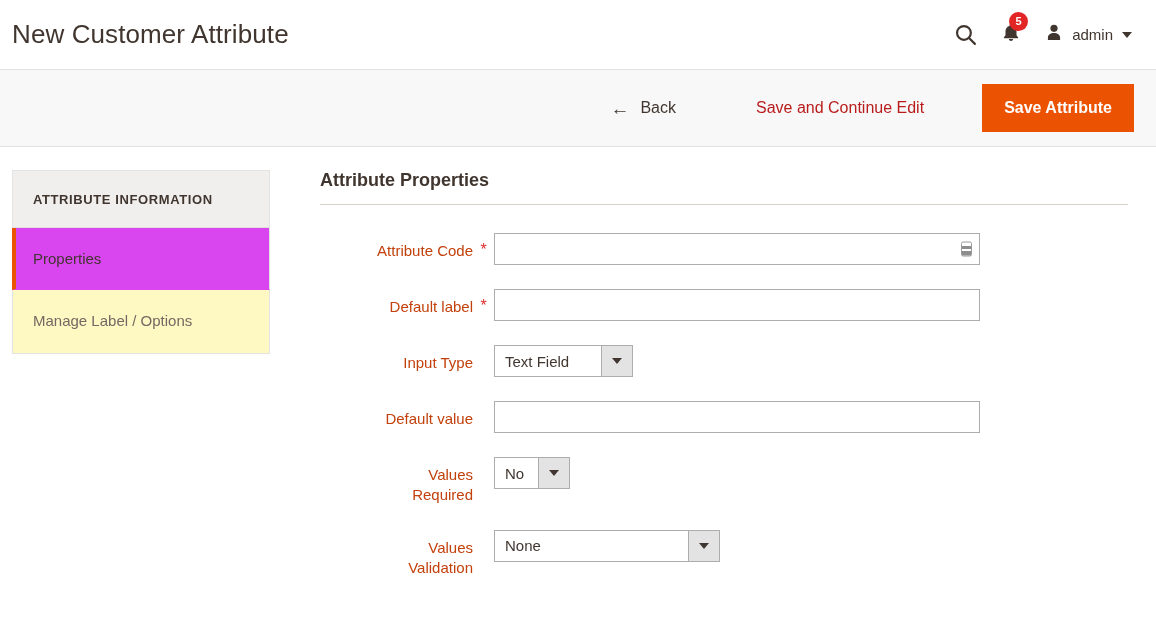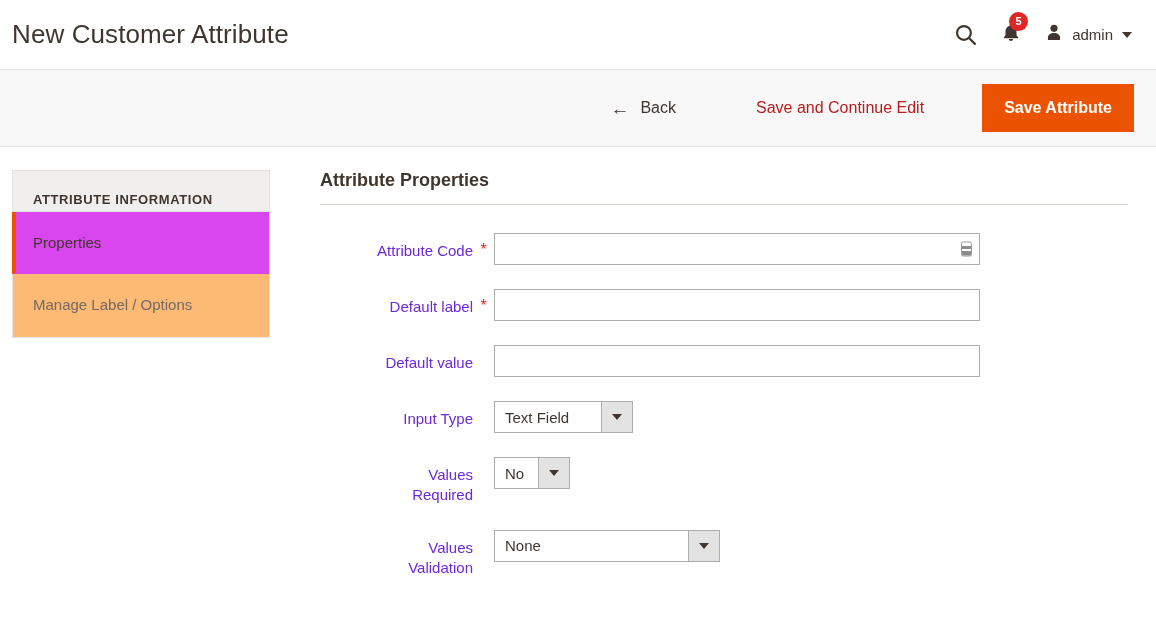--- a/index.html
+++ b/index.html
@@ -124,40 +124,40 @@
     flex: none;
   }
   .side-tabs-title {
     background: #f0efee;
     border: 1px solid #e3e3e3;
     border-bottom: 1px solid #dededa;
     font-size: 13px;
     font-weight: bold;
     color: #41362f;
     letter-spacing: 0.6px;
-    padding: 21px 18px 4px 20px;
+    padding: 21px 18px 20px 20px;
   }
   .tab-item {
     position: relative;
     font-size: 15px;
     padding: 22px 18px 22px 20px;
     cursor: pointer;
     border-left: 1px solid #e3e3e3;
     border-right: 1px solid #e3e3e3;
     border-bottom: 1px solid #e3e3e3;
   }
   .tab-item.active {
     background: #d946ef;
     color: #41362f;
     border-left: 4px solid #eb5202;
     padding-left: 17px;
     border-bottom-color: transparent;
   }
   .tab-item.inactive {
-    background: #fdba74;
+    background: #fef9c3;
     color: #736963;
     padding-bottom: 24px;
   }
 
   
   .form-area {
     flex: 1;
     padding-left: 50px;
     padding-right: 28px;
   }
@@ -172,21 +172,21 @@
   .field-row {
     display: flex;
     align-items: flex-start;
     margin-bottom: 24px;
   }
   .field-label {
     width: 153px;
     flex: none;
     text-align: right;
     font-size: 15px;
-    color: #6d28d9;
+    color: #c2410c;
     padding-top: 8px;
     padding-right: 0;
     line-height: 1.35;
   }
   .req-star {
     color: #e02b27;
     font-size: 16px;
     width: 21px;
     flex: none;
     text-align: center;
@@ -329,41 +329,41 @@
 
     <div class="field-row">
       <div class="field-label">Default label</div>
       <div class="req-star">*</div>
       <div class="field-control">
         <input class="text-input w-wide" type="text" value="" style="">
       </div>
     </div>
 
     <div class="field-row">
-      <div class="field-label">Default value</div>
-      <div class="req-spacer"></div>
-      <div class="field-control">
-        <input class="text-input w-wide" type="text" value="" style="">
-      </div>
-    </div>
-
-    <div class="field-row">
       <div class="field-label">Input Type</div>
       <div class="req-spacer"></div>
       <div class="field-control">
         <div class="select-wrap sel-input-type">
           <span class="select-value">Text Field</span>
           <span class="select-arrow">
               <span class="tri-down"></span>
             </span>
         </div>
       </div>
     </div>
 
     <div class="field-row">
+      <div class="field-label">Default value</div>
+      <div class="req-spacer"></div>
+      <div class="field-control">
+        <input class="text-input w-wide" type="text" value="" style="">
+      </div>
+    </div>
+
+    <div class="field-row">
       <div class="field-label">
         <span>Values</span><br>
         <span>Required</span>
       </div>
       <div class="req-spacer"></div>
       <div class="field-control">
         <div class="select-wrap sel-values-required">
           <span class="select-value">No</span>
           <span class="select-arrow">
               <span class="tri-down"></span>

